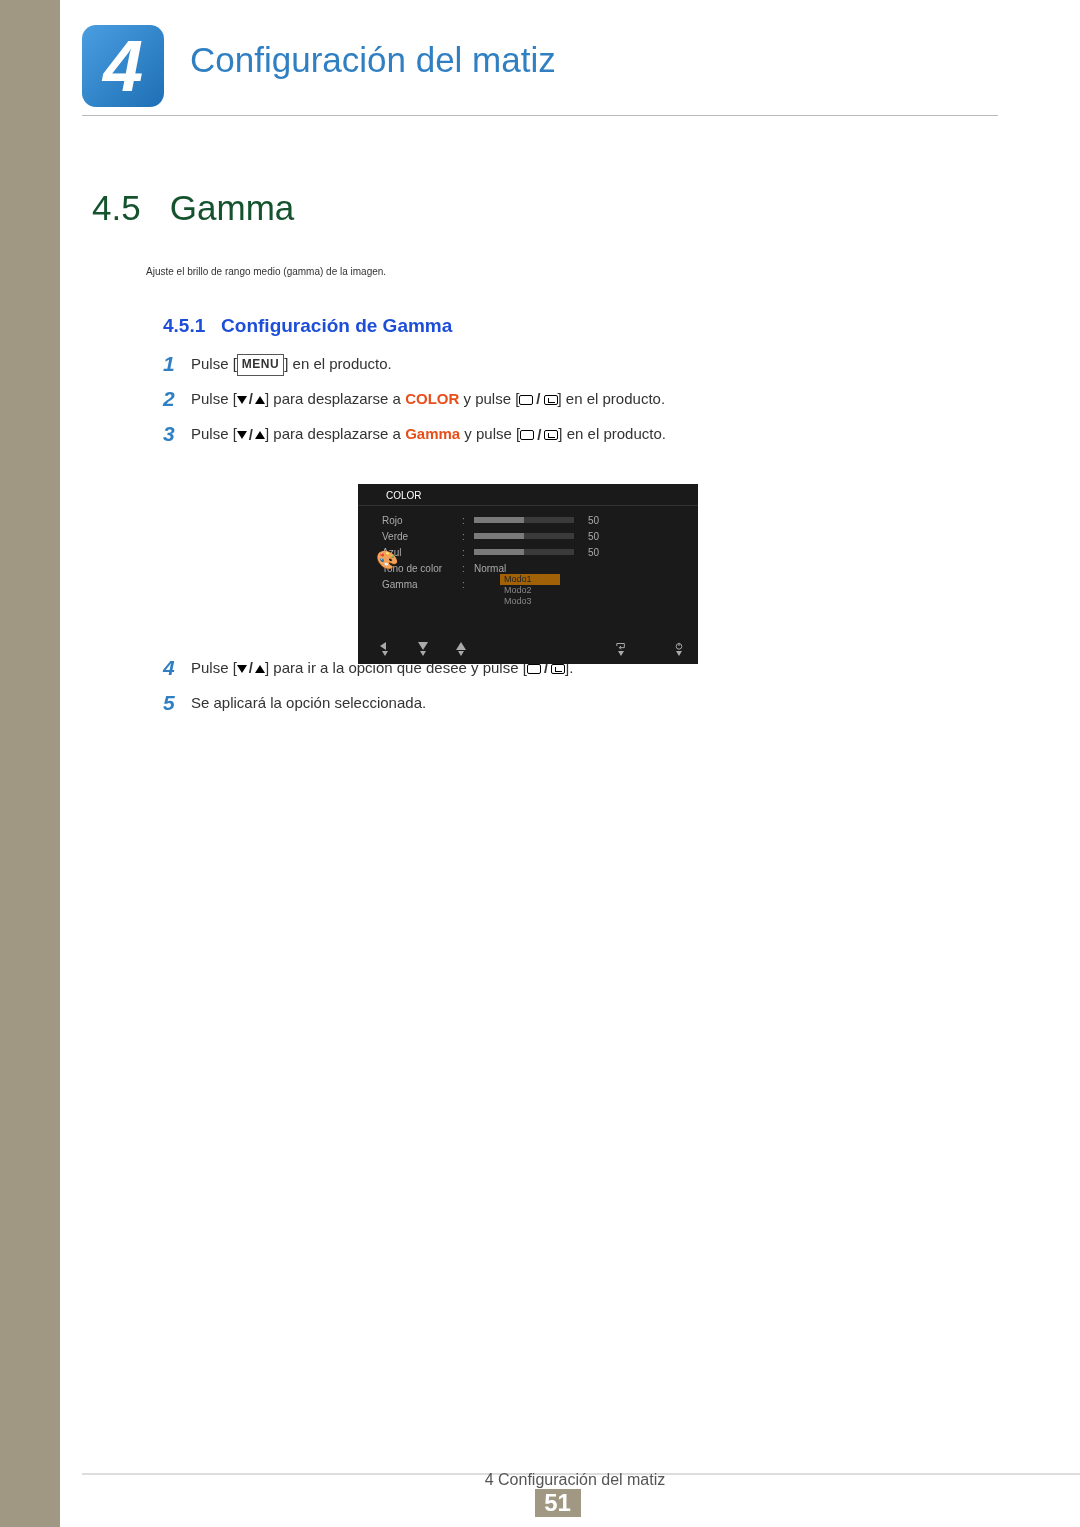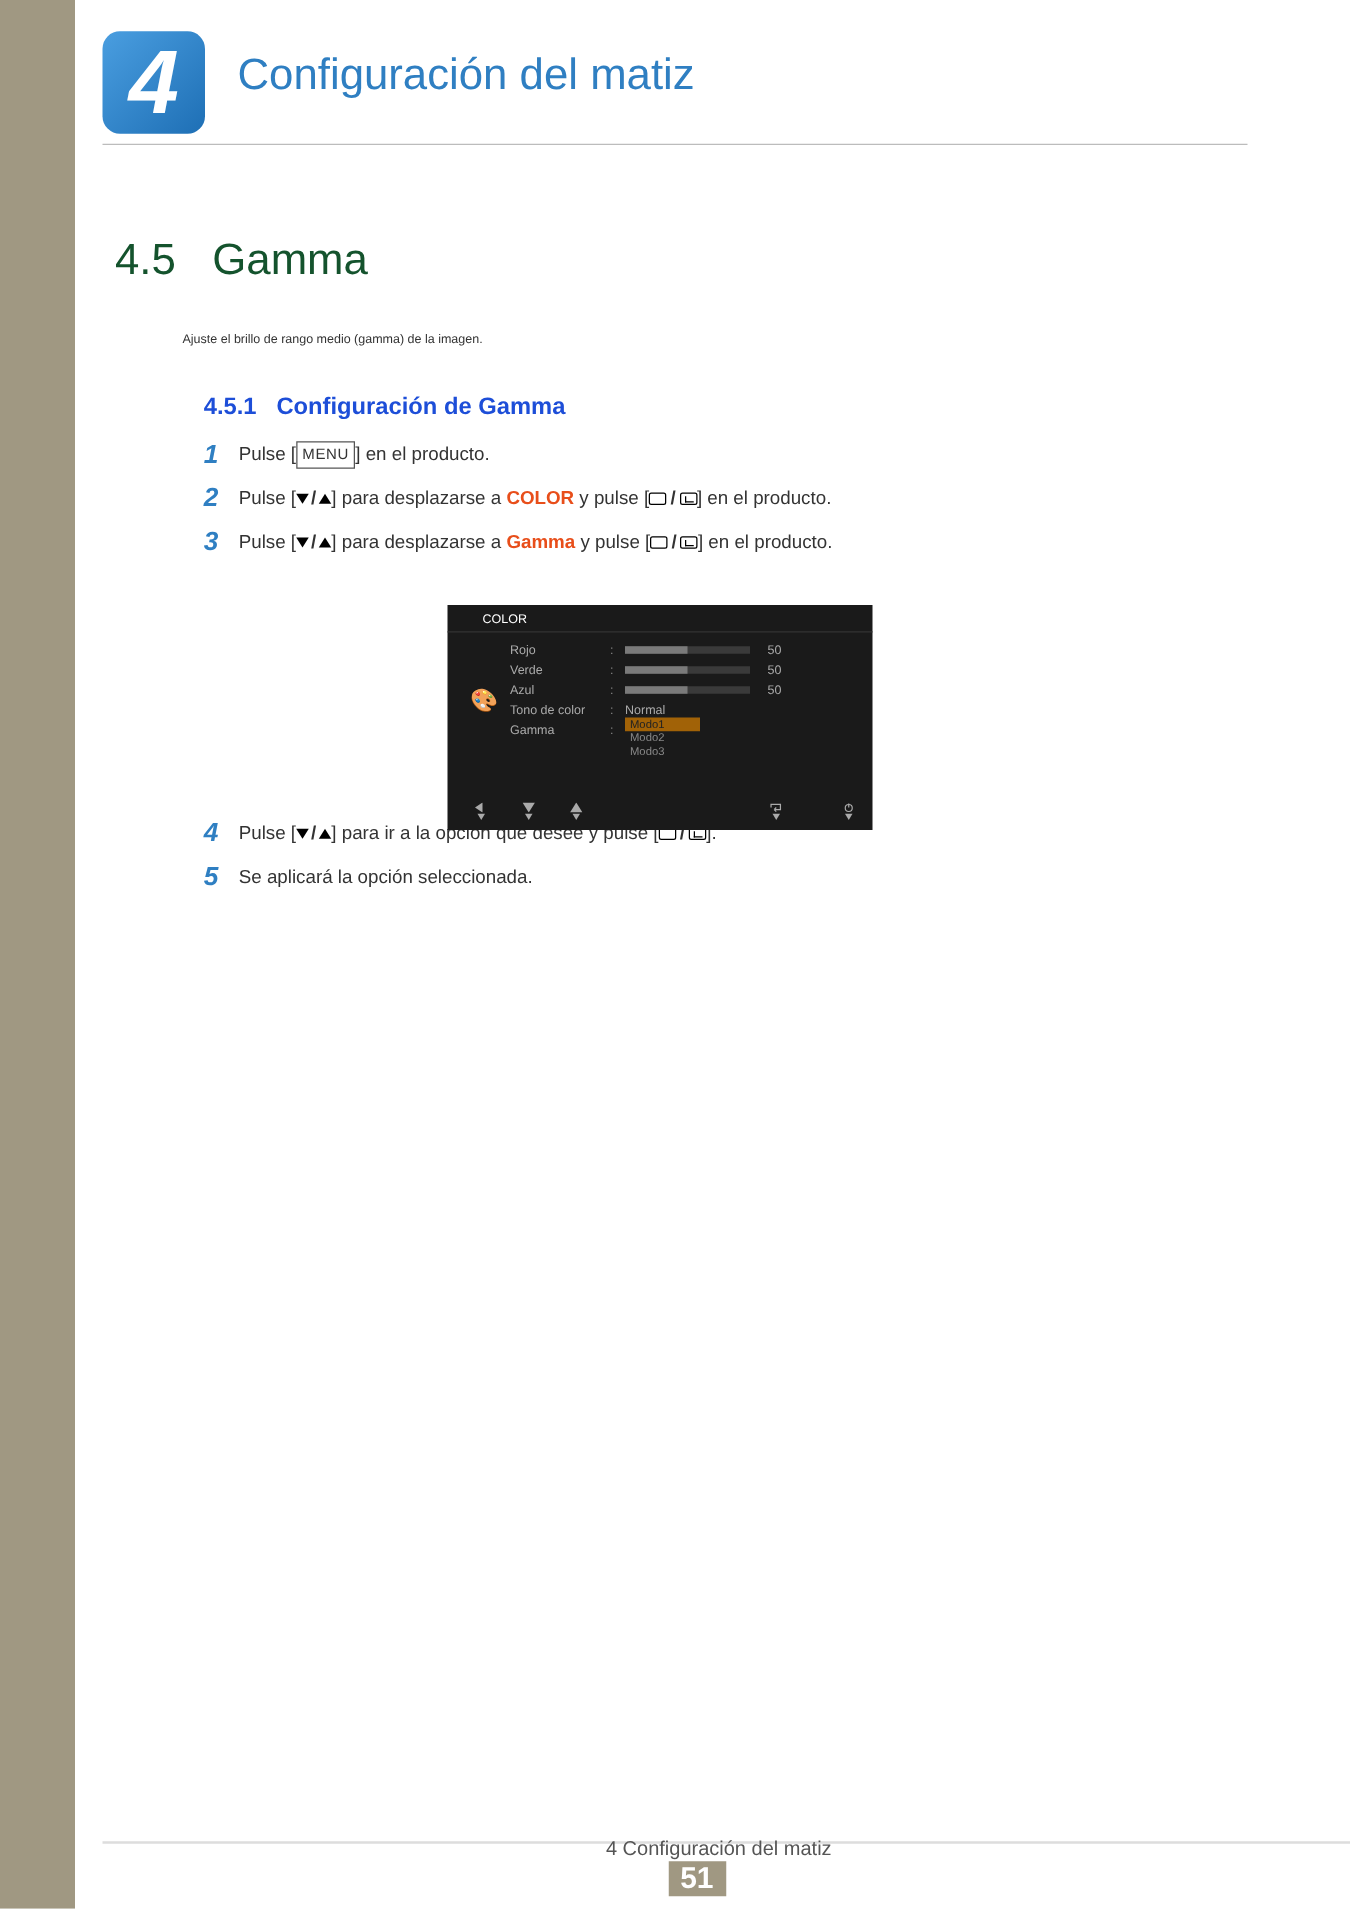--- a/index.html
+++ b/index.html
@@ -97,21 +97,21 @@
     font-size: 21px;
     width: 28px;
     flex-shrink: 0;
     line-height: 1.1;
   }
   .step-body { flex: 1; }
   .menu-label {
     border: 1px solid #555;
     font-size: 12px;
     padding: 0 4px;
-    font-weight: normal;
+    font-weight: bold;
     letter-spacing: 0.5px;
     display:inline-block;
     vertical-align: middle;
   }
   .icon-arrows {
     display: inline-flex;
     align-items: center;
     gap: 1px;
     vertical-align: middle;
   }
@@ -174,21 +174,21 @@
   .osd-title {
     color: #fff;
     font-size: 10px;
     padding: 6px 0 4px 28px;
     border-bottom: 1px solid #333;
   }
   .osd-row {
     display: flex;
     align-items: center;
     height: 16px;
-    padding-left: 50px;
+    padding-left: 24px;
   }
   .osd-row .label { width: 80px; color: #aaa; }
   .osd-row .colon { width: 12px; color: #888; }
   .osd-row .bar {
     width: 100px; height: 6px;
     background: #3a3a3a;
     position: relative;
   }
   .osd-row .bar-fill {
     position: absolute; left:0; top:0; bottom:0;

